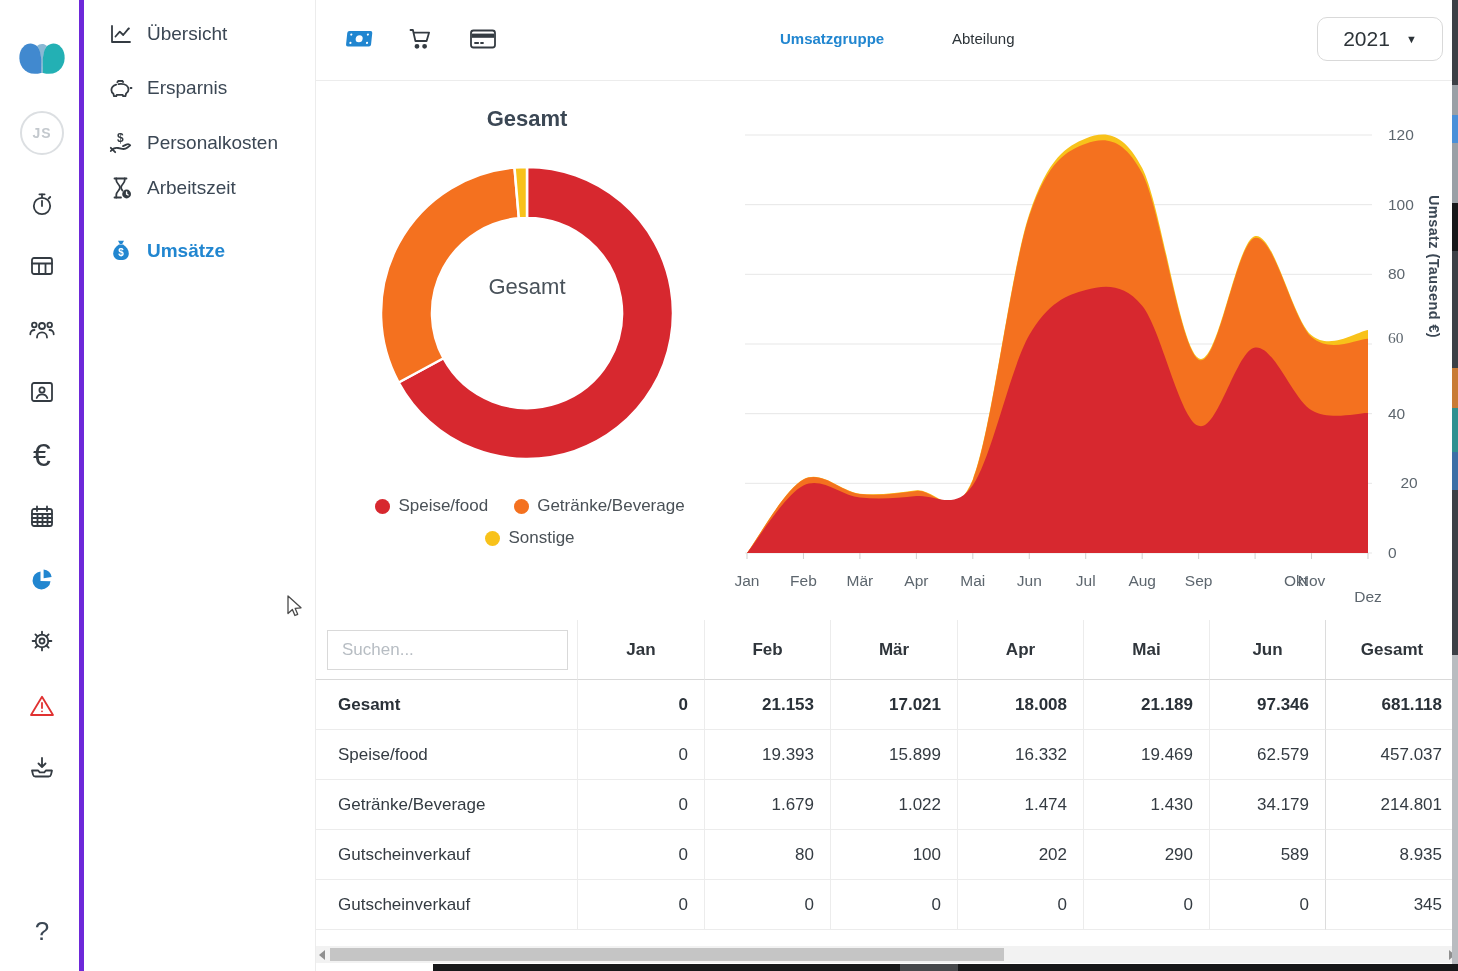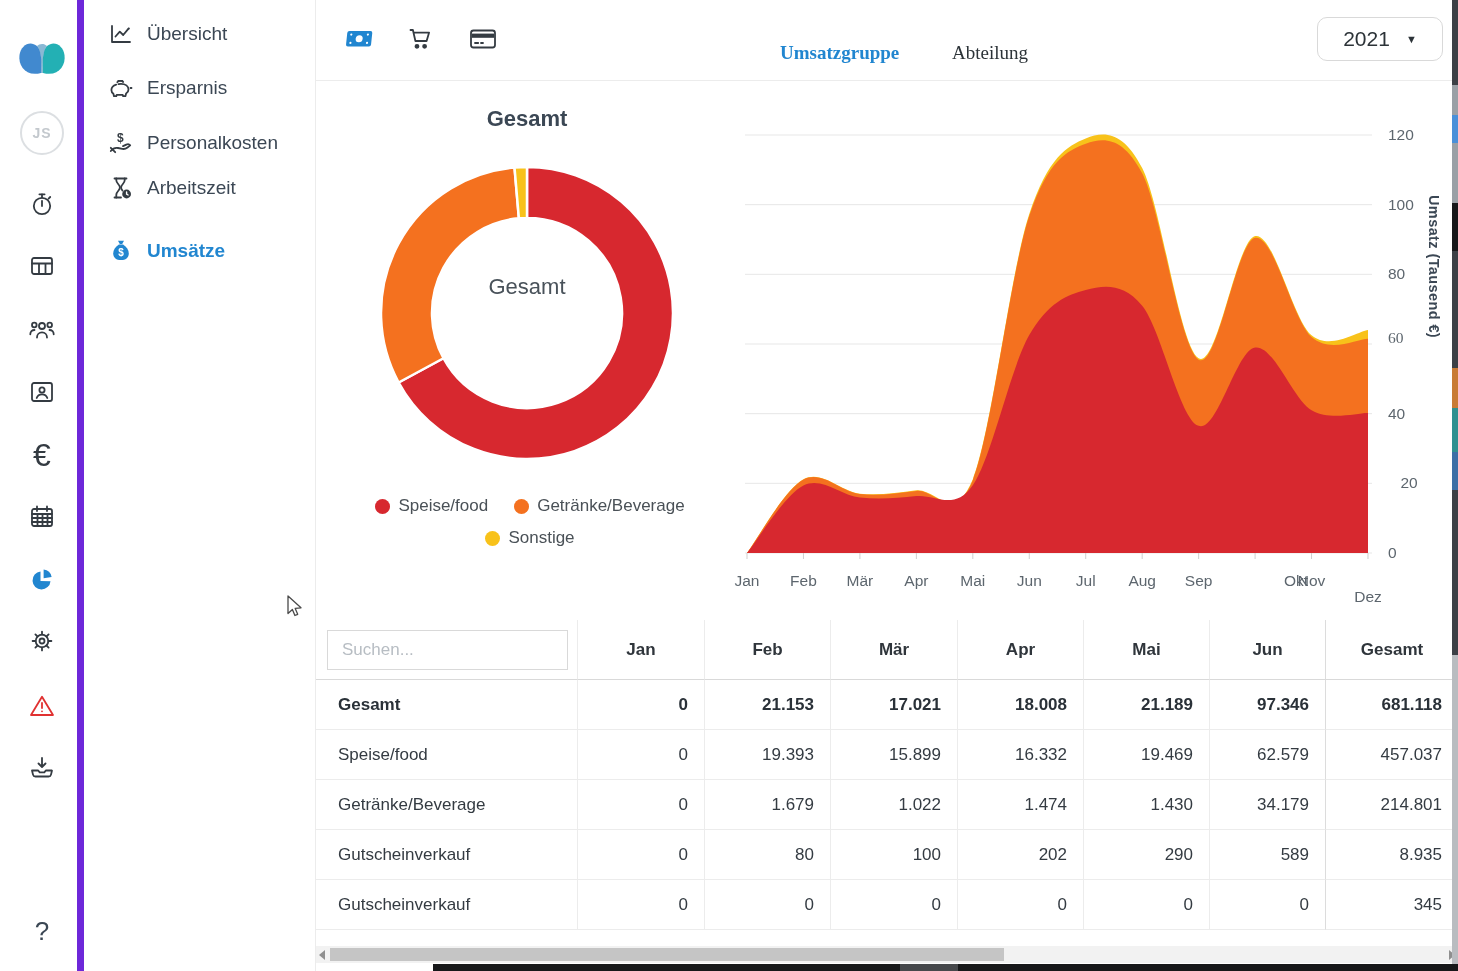--- a/index.html
+++ b/index.html
@@ -1,36 +1,36 @@
 <!DOCTYPE html>
 <html><head>
 <meta charset="utf-8">
 <style>
   *{box-sizing:border-box;margin:0;padding:0}
   html,body{width:1458px;height:971px;background:#fff;font-family:"Liberation Sans",sans-serif;overflow:hidden}
   #app{position:relative;width:1458px;height:971px;background:#fff;overflow:hidden}
 
   
-  .rail{position:absolute;left:0;top:0;width:84px;height:971px;border-right:7px solid #6d28d9;background:#fff}
+  .rail{position:absolute;left:0;top:0;width:84px;height:971px;border-right:5px solid #6d28d9;background:#fff}
   .rail-item{position:absolute;left:0;width:84px;display:flex;justify-content:center;align-items:center;cursor:pointer}
   .ic{stroke:#343b42;stroke-width:1.8;fill:none;stroke-linecap:round;stroke-linejoin:round}
   .avatar{width:44px;height:44px;border-radius:50%;border:2px solid #dcdfe2;color:#c3c8cd;font-size:14px;letter-spacing:1px;display:flex;align-items:center;justify-content:center;font-weight:bold}
   .euro-glyph{font-size:32px;color:#343b42;font-weight:400}
   .help-glyph{font-size:26px;color:#3b4754}
 
   
   .menu{position:absolute;left:84px;top:0;width:232px;height:971px;border-right:1px solid #ececec;background:#fff}
   .menu-item{position:absolute;left:0;width:232px;height:42px;display:flex;align-items:center;padding-left:24px;gap:13px;cursor:pointer;color:#3b4754;font-size:19px}
   .menu-item.active{color:#2186d0;font-weight:bold}
 
   
   .content{position:absolute;left:316px;top:0;width:1142px;height:971px;background:#fff}
   .topbar{position:absolute;left:0;top:0;width:1142px;height:81px;border-bottom:1px solid #ececec}
   .tool-btn{position:absolute;top:20px;width:38px;height:38px;display:flex;align-items:center;justify-content:center;cursor:pointer;background:none;border:none}
-  .tab{position:absolute;top:42px;font-size:19px;color:#2c3338;background:none;border:none;cursor:pointer;font-family:Liberation Serif, serif}
+  .tab{position:absolute;top:30px;font-size:15px;color:#2c3338;background:none;border:none;cursor:pointer;font-family:Liberation Sans, sans-serif}
   .tab.active{color:#2186d0;font-weight:bold}
   .year-btn{position:absolute;left:1001px;top:17px;width:126px;height:44px;border:1px solid #d9d9d9;border-radius:10px;background:#fff;display:flex;align-items:center;justify-content:center;gap:16px;font-size:21px;color:#2c3338;cursor:pointer;font-family:inherit}
   .caret{font-size:11px;color:#2c3338}
 
   
   .donut-title{position:absolute;left:64px;top:106px;width:294px;text-align:center;font-size:22px;color:#3b4754;font-weight:bold}
   #donut-svg{position:absolute;left:64px;top:166px}
   .donut-center{position:absolute;left:101px;top:274px;width:220px;text-align:center;pointer-events:none}
   .donut-center .l1{font-size:22px;color:#49525a}
   .donut-center .l2{font-size:30px;color:#3f474e;margin-top:10px}

